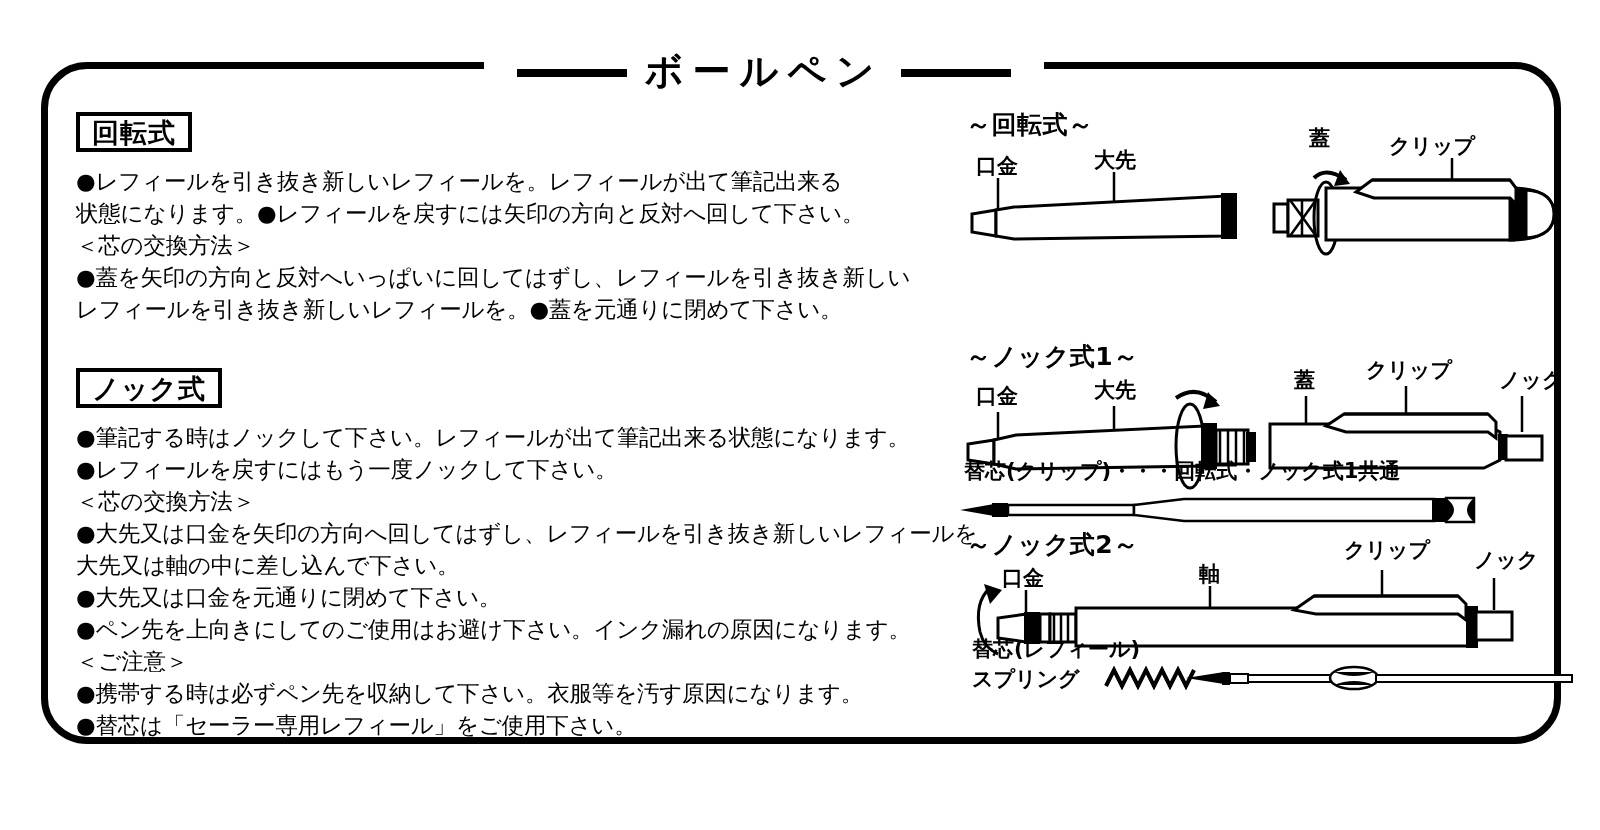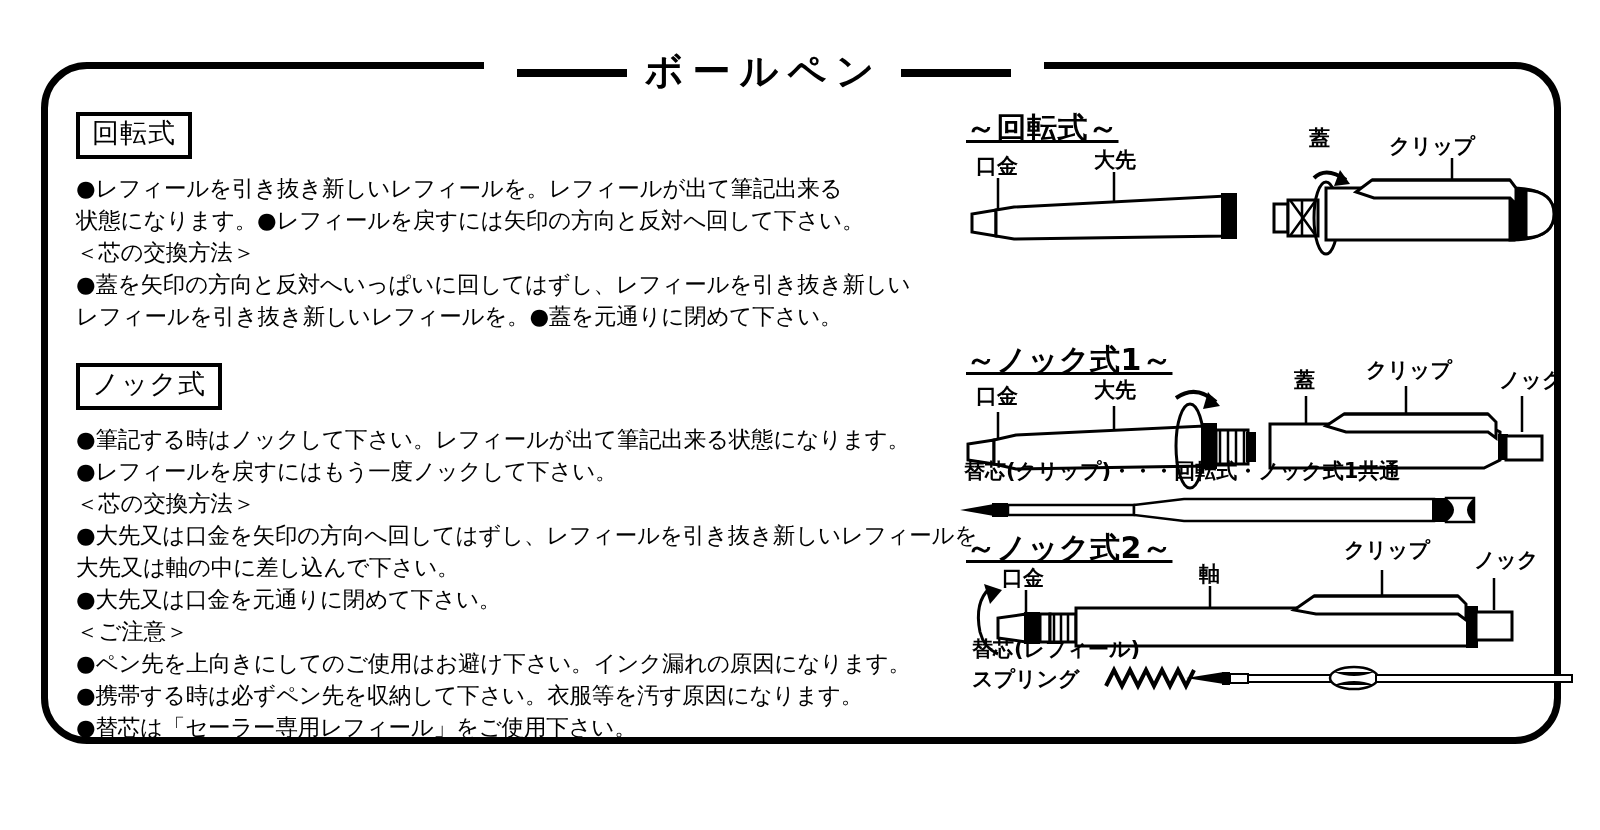--- a/index.html
+++ b/index.html
@@ -28,35 +28,35 @@
   }
   .title-rule{height:8px;background:#000;flex:0 0 110px;}
   .title-text{
     font-size:38px;font-weight:700;letter-spacing:9px;white-space:nowrap;
     line-height:1;padding-bottom:4px;
   }
 
   
   .left-col{position:absolute;left:62px;top:112px;width:880px;}
   .sec-head{
-    display:inline-block;border:4px solid #000;padding:3px 12px 8px 12px;
-    font-size:27px;font-weight:400;letter-spacing:1px;line-height:1.05;
+    display:inline-block;border:4px solid #000;padding:3px 12px 1px 12px;
+    font-size:27px;font-weight:700;letter-spacing:1px;line-height:1.05;
   }
   .para{
     font-size:22.5px;line-height:1.42;letter-spacing:-0.2px;
     margin:0;white-space:nowrap;
   }
   .block-rot{margin-top:14px;}
-  .block-knock-head{margin-top:30px;}
+  .block-knock-head{margin-top:42px;}
   .block-knock{margin-top:14px;}
 
   
   .right-col{position:absolute;left:940px;top:108px;width:620px;height:600px;}
   .dia-title{
-    font-size:30px;font-weight:700;letter-spacing:0.5px;white-space:nowrap;text-decoration:underline;
+    font-size:25px;font-weight:700;letter-spacing:0.5px;white-space:nowrap;
   }
   .lbl{
     position:absolute;font-size:21px;font-weight:700;white-space:nowrap;
     line-height:1;
   }
   .cap{
     position:absolute;font-size:21px;font-weight:700;white-space:nowrap;line-height:1.25;
   }
   svg{display:block;overflow:visible;}
   .group{position:absolute;}
@@ -90,22 +90,22 @@
 
     <div class="block-knock-head">
       <div class="sec-head">ノック式</div>
       <div class="block-knock">
         <p class="para">●筆記する時はノックして下さい。レフィールが出て筆記出来る状態になります。</p>
         <p class="para">●レフィールを戻すにはもう一度ノックして下さい。</p>
         <p class="para">＜芯の交換方法＞</p>
         <p class="para">●大先又は口金を矢印の方向へ回してはずし、レフィールを引き抜き新しいレフィールを</p>
         <p class="para">大先又は軸の中に差し込んで下さい。</p>
         <p class="para">●大先又は口金を元通りに閉めて下さい。</p>
+        <p class="para">●ペン先を上向きにしてのご使用はお避け下さい。インク漏れの原因になります。</p>
         <p class="para">＜ご注意＞</p>
-        <p class="para">●ペン先を上向きにしてのご使用はお避け下さい。インク漏れの原因になります。</p>
         <p class="para">●携帯する時は必ずペン先を収納して下さい。衣服等を汚す原因になります。</p>
         <p class="para">●替芯は「セーラー専用レフィール」をご使用下さい。</p>
       </div>
     </div>
 
   </div>
 
   <div class="right-col">
 
     <div class="group" style="left:12px;top:0;">

